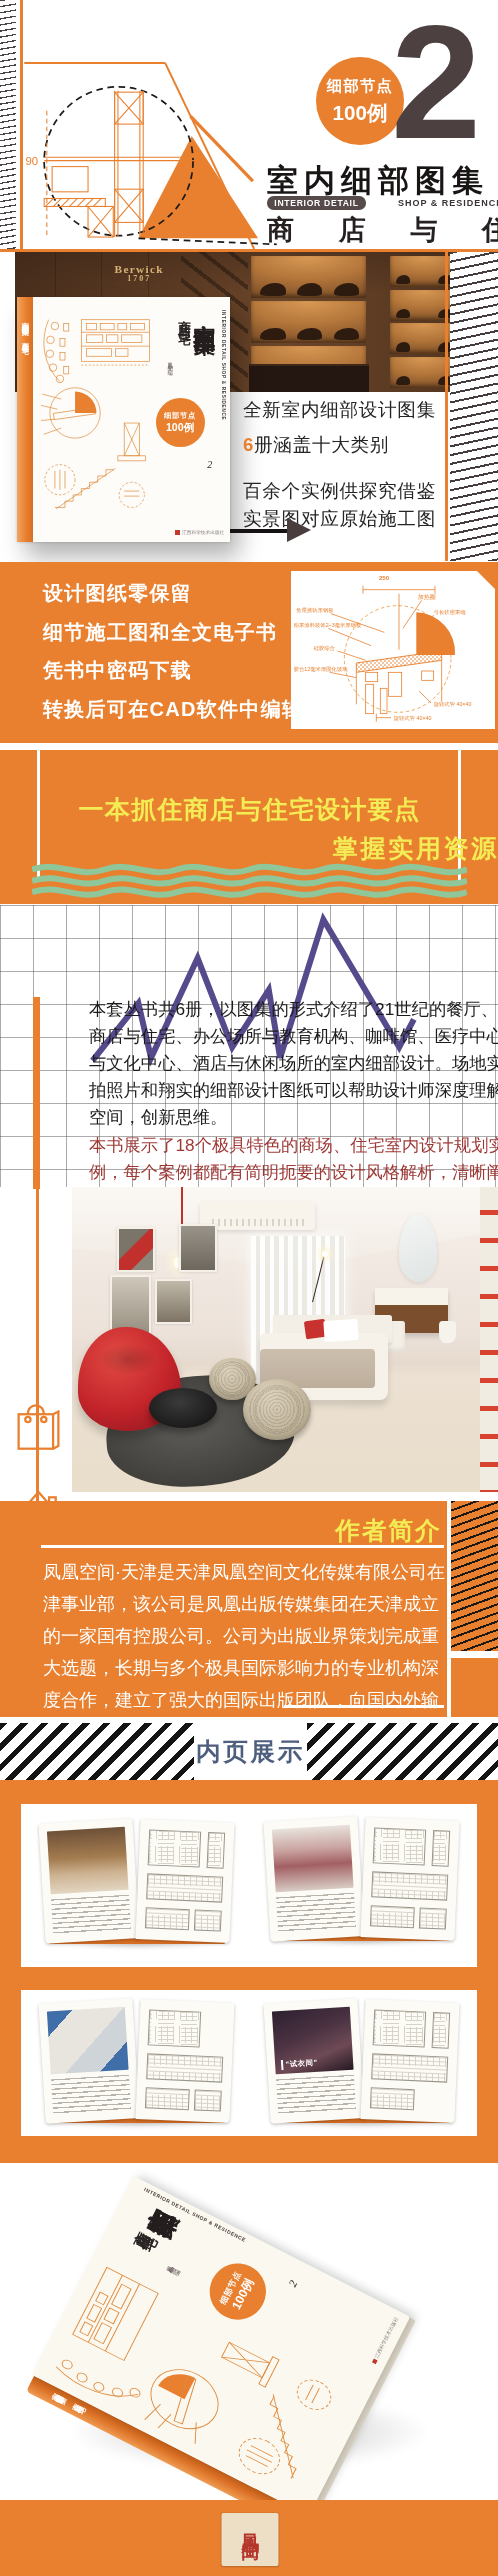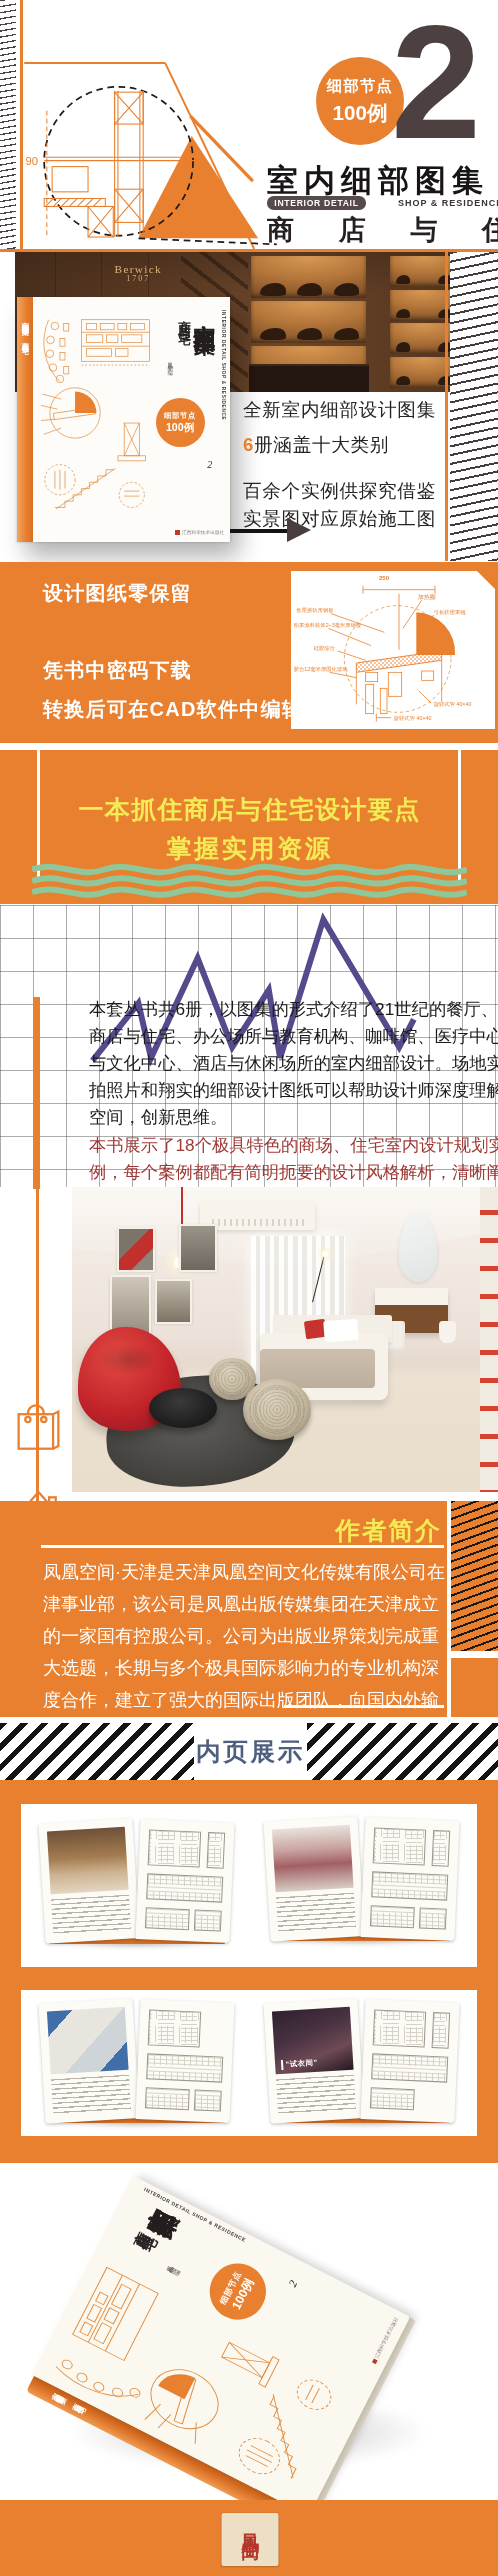--- a/index.html
+++ b/index.html
@@ -31,21 +31,21 @@
   .pill{background:var(--pill);color:#fff;font-size:8.6px;font-weight:bold;
     letter-spacing:0.7px;padding:2px 7.3px;border-radius:6.7px;white-space:nowrap;}
   .sub-right{color:#3c3434;font-size:9px;font-weight:bold;letter-spacing:1px;white-space:nowrap;margin-left:26px;}
   .subtitle-cn{left:267px;top:212px;font-size:27px;font-weight:bold;color:#262020;
     letter-spacing:18.6px;white-space:nowrap;}
 
   
   .hr-top{left:0;top:249px;width:499px;height:3.3px;background:var(--orange);}
   .store-photo{left:14.6px;top:252px;width:444px;height:140px;overflow:hidden;
     background:linear-gradient(180deg,#35221566 , transparent 30%),
-               linear-gradient(90deg,#4a2f1d 0%,#5d3c24 35%,#6b452a 60%,#53351f 100%);}
+               linear-gradient(90deg,#4a2f1d 0%,#5d3c24 35%,#6b452a 60%,#53351f 100%);font-weight:bold;}
   .plank{position:absolute;top:0;bottom:0;width:1.3px;background:#00000033;}
   .brand{position:absolute;left:100px;top:10.6px;color:#d8b377;text-align:center;
     font-family:"Liberation Serif",serif;line-height:1.1;}
   .brand-1{font-size:11.3px;letter-spacing:1.3px;}
   .brand-2{font-size:8px;letter-spacing:2px;}
   .shelf-unit{position:absolute;top:0;bottom:0;display:flex;flex-direction:column;gap:2.7px;padding:4px 2.7px;}
   .su-a{left:234px;width:120px;} .su-b{left:373px;width:72px;}
   .niche{flex:1;border-radius:1.3px;position:relative;
     background:radial-gradient(120% 120% at 50% 0%,#d99a55 0%,#b4763a 45%,#6e4423 100%);
     box-shadow:inset 0 -2.7px 4px #00000066;}
@@ -112,21 +112,21 @@
   .gap-line{left:0;top:743px;width:499px;height:7.3px;background:#fff;}
   .banner{left:0;top:750px;width:499px;height:154px;background:var(--orange);}
   .wbar-l{left:37px;top:750px;width:3.3px;height:132px;background:#fff;}
   .wbar-r{left:458px;top:750px;width:3.3px;height:132px;background:#fff;}
   .tabs{left:41px;top:757px;width:416px;display:flex;justify-content:space-between;}
   .tab{display:flex;align-items:center;}
   .tab .tick{width:4px;height:29px;background:#fff;}
   .tab .tlabel{color:#fff;font-size:20px;font-weight:bold;padding:0 6.7px;letter-spacing:0.7px;}
   .banner-l1{left:0;top:793px;width:499px;text-align:center;color:var(--yellow);
     font-size:25px;font-weight:bold;letter-spacing:1.3px;}
-  .banner-l2{left:0;top:832px;width:499px;text-align:center;color:var(--yellow);
+  .banner-l2{left:0;top:832px;width:499px;text-align:right;color:var(--yellow);
     font-size:25px;font-weight:bold;letter-spacing:2.7px;}
   .waves{left:32px;top:860px;width:435px;height:39px;}
 
   
   .grid-sec{left:0;top:905px;width:499px;height:282px;background:#fff;
     background-image:linear-gradient(to right,rgba(70,70,70,.45) 0.7px,transparent 0.7px),
                      linear-gradient(to bottom,rgba(70,70,70,.45) 0.7px,transparent 0.7px);
     background-size:33px 33px;}
   .zigzag{left:0;top:906px;width:499px;height:160px;}
   .accent-bar{left:33px;top:997px;width:6.7px;height:192px;background:var(--orange);}
@@ -447,20 +447,21 @@
 
   <div class="abs bullet b1">全新室内细部设计图集</div>
   <div class="abs bullet b2"><span class="b-orange">6</span><span>册涵盖十大类别</span></div>
   <div class="abs bullet b3">实景图对应原始施工图</div>
   <div class="abs bullet b4">百余个实例供探究借鉴</div>
   <div class="abs arrow-line"></div>
   <div class="abs arrow-tri"></div>
 
   <div class="abs block1"></div>
   <div class="abs feature f0">设计图纸零保留</div>
+  <div class="abs feature f1">细节施工图和全文电子书</div>
   <div class="abs feature f2">凭书中密码下载</div>
   <div class="abs feature f3">转换后可在CAD软件中编辑</div>
 
   <div class="abs diagram-card">
     <div class="fold"></div>
     <svg style="position:absolute;inset:0" viewBox="0 0 306 238">
       <defs>
         <pattern id="xh" width="6" height="6" patternUnits="userSpaceOnUse">
           <path d="M0,6 L6,0 M0,0 L6,6" stroke="#E8802F" stroke-width=".7"></path>
         </pattern>

